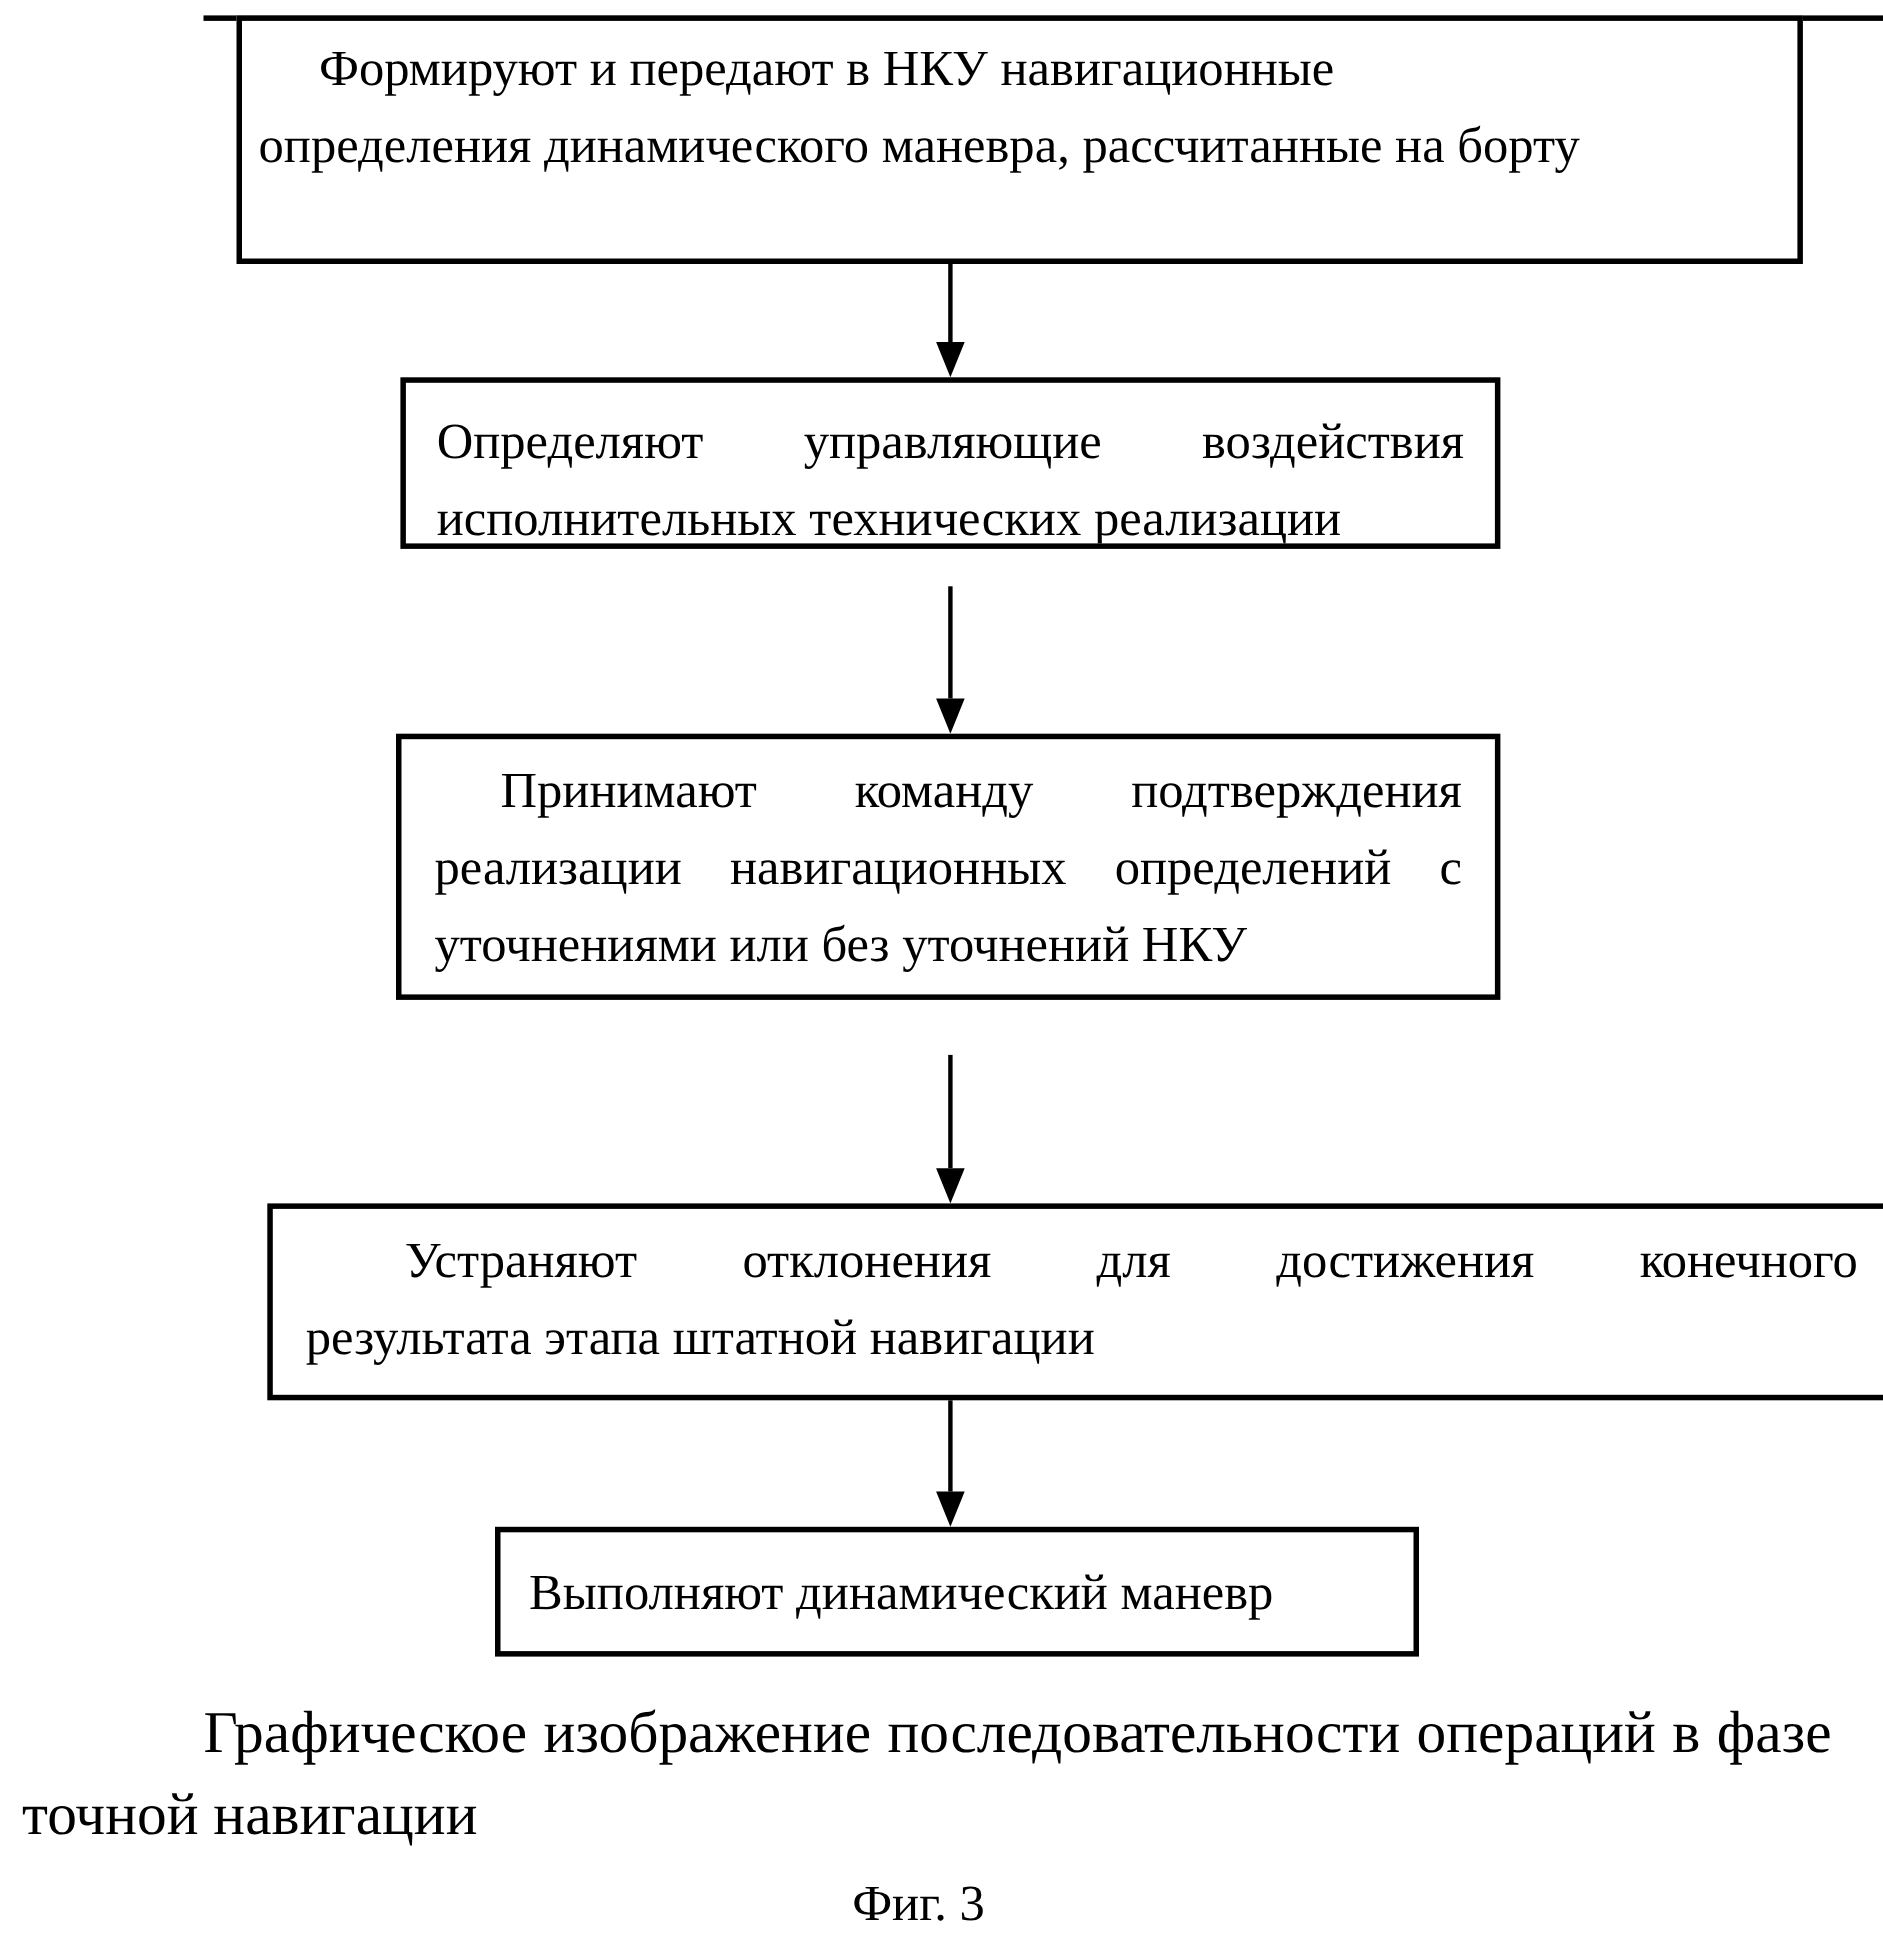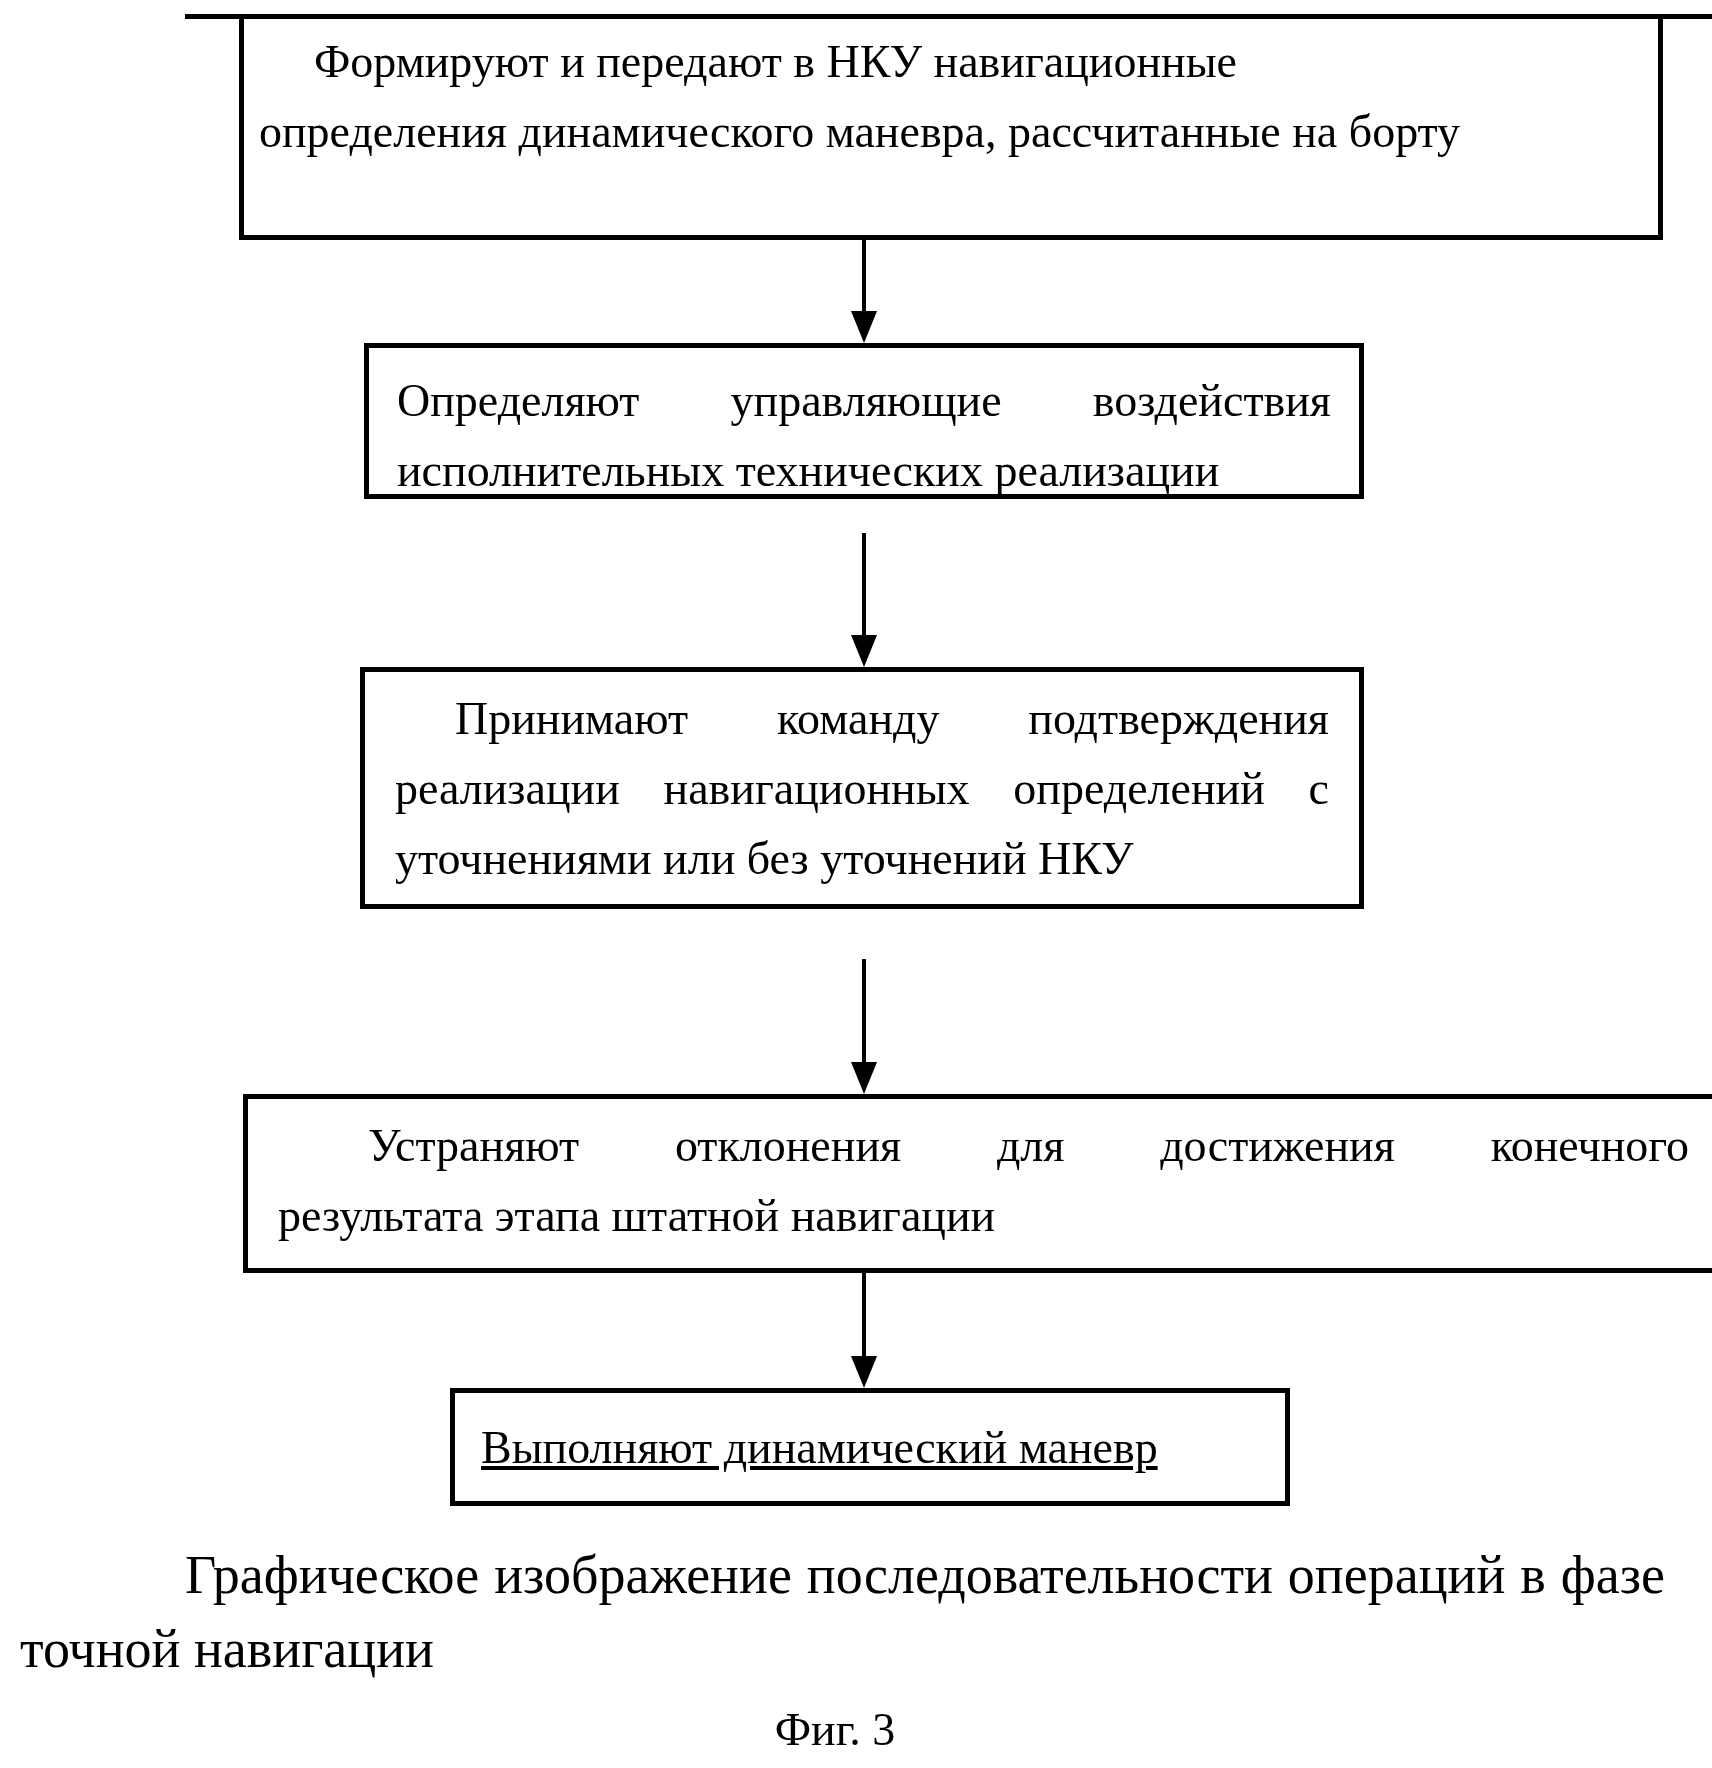--- a/index.html
+++ b/index.html
@@ -30,25 +30,25 @@
   .line { text-align: left; }
 
   .justify .line { text-align: justify; text-align-last: justify; }
   .justify .line:last-child { text-align: left; text-align-last: left; }
 
   .ind-55 .line:first-child { text-indent: 55px; }
   .ind-60 .line:first-child { text-indent: 60px; }
   .ind-90 .line:first-child { text-indent: 90px; }
   .ind-165 .line:first-child { text-indent: 165px; }
 
-  #box1 { left: 215px; top: 14px;   width: 1424px; height: 226px; padding: 8px 6px 0 15px; margin-left: 24px; }
+  #box1 { left: 215px; top: 14px;   width: 1424px; height: 226px; padding: 8px 6px 0 15px; }
   #box2 { left: 364px; top: 343px;  width: 1000px; height: 156px; padding: 18px 28px 16px 28px; }
   #box3 { left: 360px; top: 667px;  width: 1004px; height: 242px; padding: 12px 30px 0 30px; }
   #box4 { left: 243px; top: 1094px; width: 1483px; height: 179px; padding: 12px 32px 0 30px; }
-  #box5 { left: 450px; top: 1388px; width: 840px;  height: 118px; padding: 20px 30px 0 26px; text-decoration: underline; }
+  #box5 { left: 450px; top: 1388px; width: 840px;  height: 118px; padding: 20px 30px 0 26px; }
 
   #toprule { left: 185px; top: 14px; width: 1527px; height: 5px; }
 
   .arrow {
     position: absolute;
     width: 40px;
     display: flex;
     flex-direction: column;
     align-items: center;
   }

